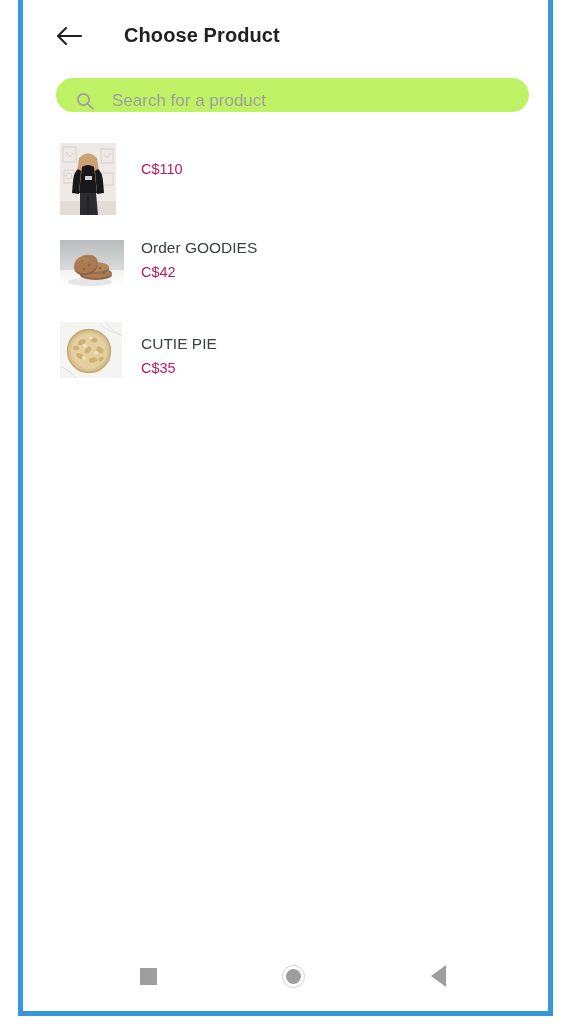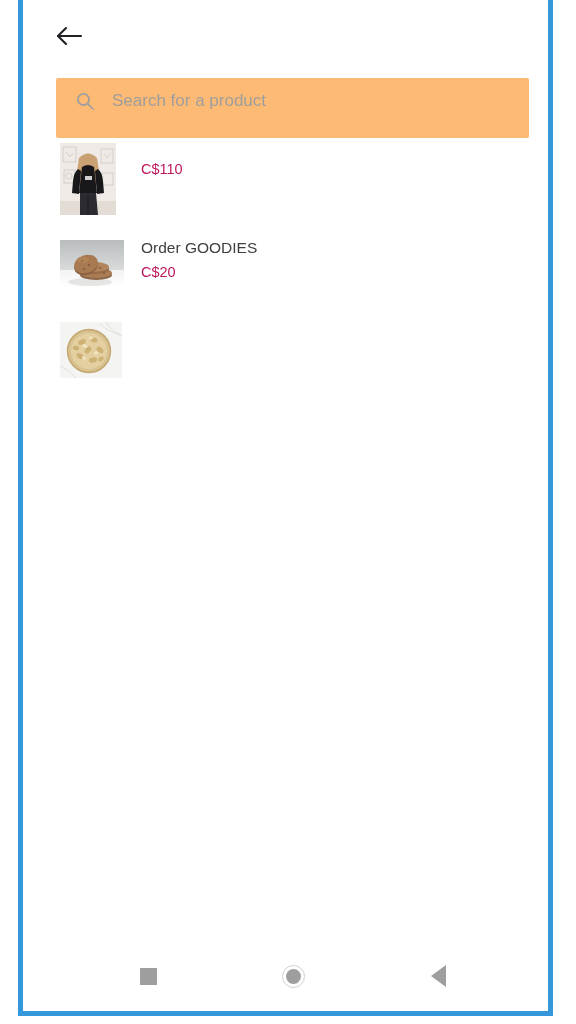--- a/index.html
+++ b/index.html
@@ -82,23 +82,23 @@
     letter-spacing: 0.1px;
     white-space: nowrap;
   }
 
   
   .search-field {
     position: absolute;
     left: 33px;
     top: 78px;
     width: 473px;
-    height: 60px;
-    background: #fdba74;
-    border-radius: 2px;
+    height: 34px;
+    background: #bef264;
+    border-radius: 17px;
     box-sizing: border-box;
   }
   .search-icon {
     position: absolute;
     left: 19px;
     top: 13px;
     width: 20px;
     height: 20px;
   }
   .search-icon svg { display: block; }
@@ -230,20 +230,21 @@
 
       <div class="app-bar">
         <div class="back-button">
           <span>
             <svg width="28" height="24" viewBox="0 0 28 24" fill="none">
               <path d="M26 12 H3" stroke="#202124" stroke-width="2.1" stroke-linecap="round"></path>
               <path d="M11 4 L3 12 L11 20" stroke="#202124" stroke-width="2.1" stroke-linecap="round" stroke-linejoin="round"></path>
             </svg>
           </span>
         </div>
+        <div class="app-title">Choose Product</div>
       </div>
 
       <div class="search-field">
         <span class="search-icon">
           <svg width="20" height="20" viewBox="0 0 20 20" fill="none">
             <circle cx="8.5" cy="8.5" r="5.6" stroke="#9e9e9e" stroke-width="1.7"></circle>
             <path d="M12.8 12.8 L18 18" stroke="#9e9e9e" stroke-width="1.7" stroke-linecap="round"></path>
           </svg>
         </span>
         <input class="search-input" type="text" placeholder="Search for a product" style="">
@@ -308,21 +309,21 @@
                 <circle cx="24" cy="29" r="1.2"></circle>
                 <circle cx="40" cy="28" r="1.3"></circle>
                 <circle cx="44" cy="33" r="1.2"></circle>
               </g>
               <ellipse cx="23" cy="20" rx="6" ry="3" fill="#c0975f" opacity="0.35"></ellipse>
             </svg>
             </span>
           </div>
           <div class="row-text">
             <div class="product-name">Order GOODIES</div>
-            <div class="product-price">C$20</div>
+            <div class="product-price">C$42</div>
           </div>
         </div>
 
         <div class="product-row row-2">
           <div class="thumb">
             <span>
             <svg width="62" height="56" viewBox="0 0 62 56">
               <rect width="62" height="56" fill="#f4f4f2"></rect>
               <g stroke="#d8d8d6" stroke-width="0.8" fill="none" opacity="0.9">
                 <path d="M40 2 q8 8 20 10"></path>
@@ -345,20 +346,24 @@
               <g fill="#f3e7c8" opacity="0.9">
                 <ellipse cx="25" cy="24" rx="2.6" ry="1.7" transform="rotate(20 25 24)"></ellipse>
                 <ellipse cx="36" cy="31" rx="2.4" ry="1.6" transform="rotate(-20 36 31)"></ellipse>
                 <ellipse cx="24" cy="36" rx="2.2" ry="1.5" transform="rotate(45 24 36)"></ellipse>
                 <ellipse cx="31" cy="16" rx="2" ry="1.4"></ellipse>
               </g>
               <circle cx="29" cy="29" r="21.4" fill="none" stroke="#c6a871" stroke-width="1.6"></circle>
             </svg>
             </span>
           </div>
+          <div class="row-text">
+            <div class="product-name">CUTIE PIE</div>
+            <div class="product-price">C$35</div>
+          </div>
         </div>
 
       </div>
 
       <div class="nav-bar">
         <div class="nav-btn nav-recents">
           <span class="nav-square"></span>
         </div>
         <div class="nav-btn nav-home">
           <span class="nav-circle">

